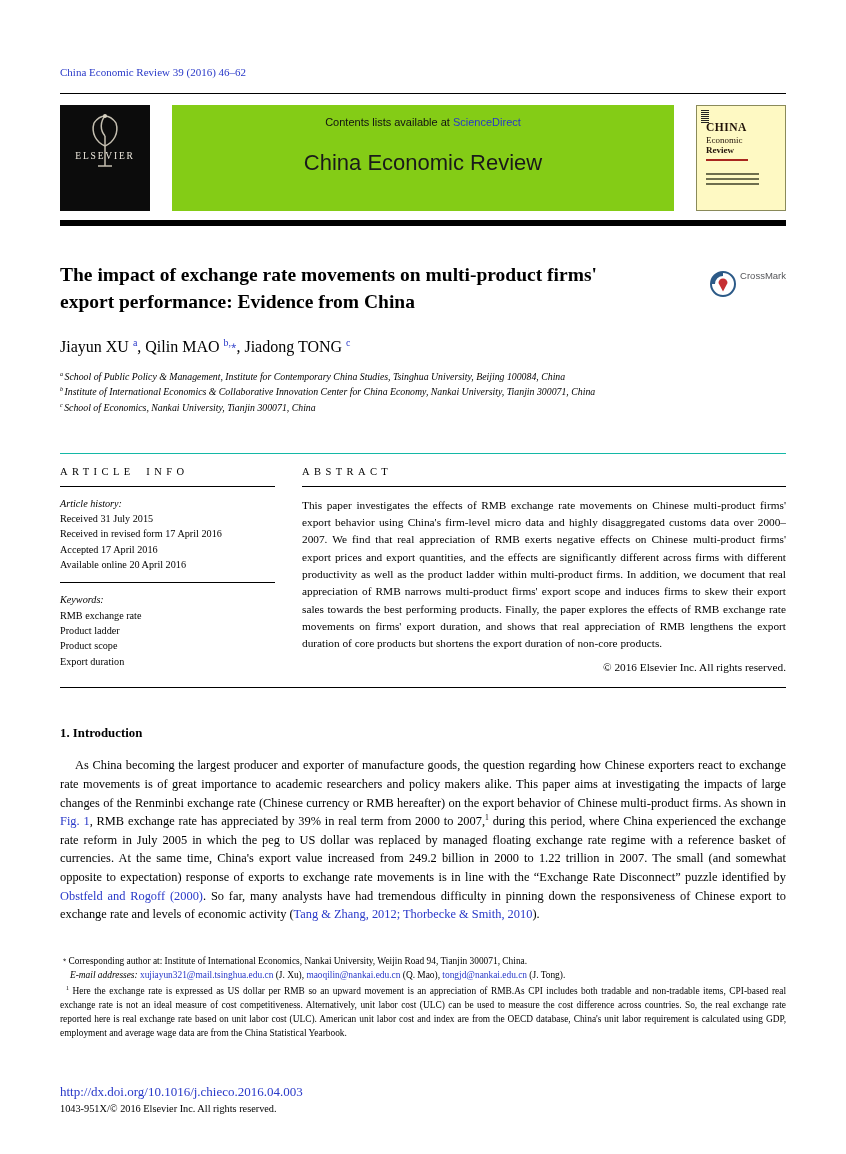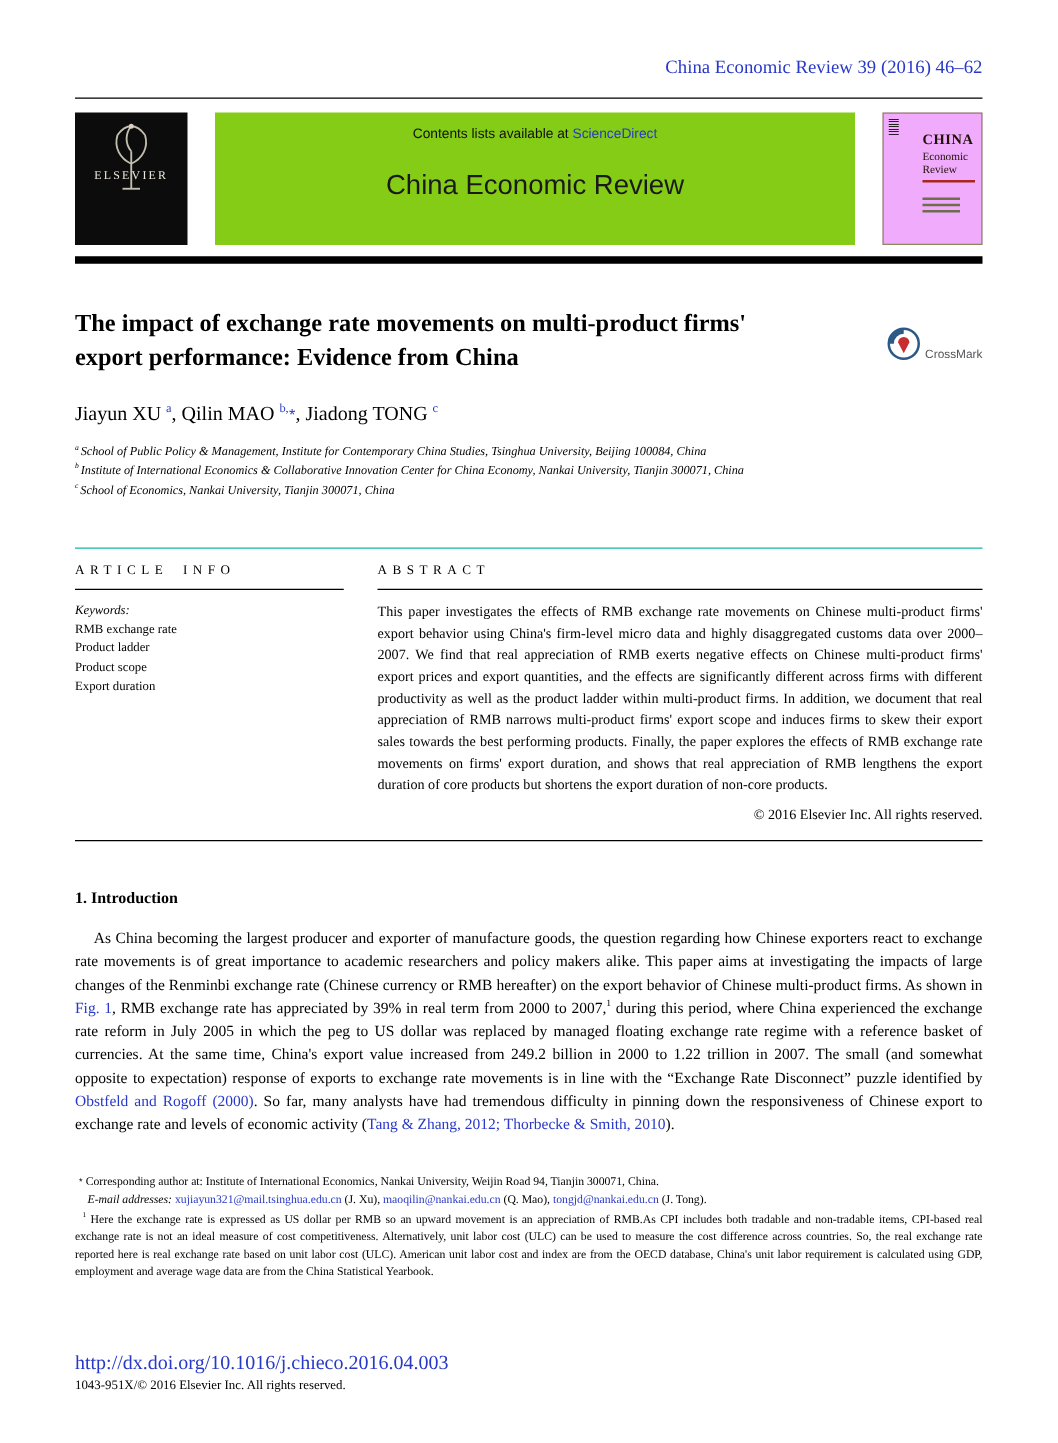--- a/index.html
+++ b/index.html
@@ -2,44 +2,44 @@
 <html><head>
 <meta charset="utf-8">
 <style>
   html,body{margin:0;padding:0}
   body{width:846px;height:1154px;background:#fff;color:#000;font-family:"Liberation Serif",serif;overflow:hidden}
   .page{position:relative;height:100%;padding:0 60px;box-sizing:border-box}
   .lnk{color:#2838c8}
   .it{font-style:italic}
   sup{font-size:0.62em;vertical-align:super;line-height:0}
 
-  .citation{padding-top:46px;text-align:right;font-size:15px}
+  .citation{padding-top:66px;text-align:left;font-size:11px}
   .top-rule{height:1px;background:#000;margin-top:15px}
 
   .banner{display:flex;align-items:stretch;height:106px;margin-top:11px}
   .elsevier-logo{width:90px;flex:none;background:#0c0c0c;position:relative;display:flex;flex-direction:column;justify-content:center;align-items:center;overflow:hidden}
   .elsevier-logo svg{position:absolute;top:3px;left:50%;transform:translateX(-50%)}
   .elsevier-label{position:relative;font-size:9.5px;color:#efeadf;letter-spacing:1.8px;margin-bottom:5px}
   .banner-center{flex:1;background:#84cc16;margin:0 22px;text-align:center;padding-top:11px}
   .contents-line{font-family:"Liberation Sans",sans-serif;font-size:11px;color:#111}
   .journal-title{font-family:"Liberation Sans",sans-serif;font-size:22px;color:#1a1a1a;margin-top:22px}
-  .cover{width:80px;flex:none;background:#f0abfc;border:1px solid #8a8a5a;box-sizing:border-box;position:relative;padding:4px 5px 0 31px;overflow:hidden}
+  .cover{width:90px;flex:none;background:#fef9c3;border:1px solid #8a8a5a;box-sizing:border-box;position:relative;padding:4px 5px 0 9px;overflow:hidden}
   .cover-barcode{position:absolute;top:4px;left:4px;width:8px;height:13px;background:repeating-linear-gradient(#222 0 1px,transparent 1px 2px)}
   .cover-title1{font-size:11.5px;font-weight:bold;color:#201208;letter-spacing:.5px;margin-top:11px}
   .cover-title2{font-size:9px;font-weight:normal;color:#201208;margin-top:2px}
-  .cover-title3{font-size:9px;font-weight:normal;color:#201208}
+  .cover-title3{font-size:9px;font-weight:bold;color:#201208}
   .cover-rule{width:42px;height:2px;background:#a8261e;margin-top:4px}
   .cover-lines{margin-top:12px}
   .cover-lines i{display:block;height:2px;background:#6e6e4e;margin:3px 0;width:72%}
 
   .black-bar{height:6px;background:#000;margin-top:9px}
 
   .title-row{display:flex;justify-content:space-between;margin-top:36px}
   .article-title{font-size:19.5px;font-weight:bold;line-height:1.38;max-width:578px;margin:0}
-  .crossmark{display:flex;align-items:flex-end;gap:3px;margin-top:8px;height:34px;flex:none}
+  .crossmark{display:flex;align-items:flex-start;gap:3px;margin-top:8px;height:34px;flex:none}
   .crossmark-label{font-family:"Liberation Sans",sans-serif;font-size:9.5px;color:#55565a}
 
   .authors{margin-top:22px;font-size:16px}
   .affiliations{margin-top:13px;font-style:italic;font-size:9.8px;line-height:1.6}
 
   .info-block{display:flex;margin-top:37px;border-top:1px solid #14b8a6;border-bottom:1px solid #000}
   .col-left{width:229px;flex:none;padding-right:14px;box-sizing:border-box}
   .col-right{flex:1;padding-left:13px}
   .col-heading{font-size:10.5px;letter-spacing:.42em;word-spacing:.45em;padding:12px 0 9px;border-bottom:1px solid #000}
   .group{padding:9px 0 10px;border-bottom:1px solid #000;font-size:10.2px;line-height:1.5}
@@ -51,21 +51,21 @@
   .section-heading{font-size:12.8px;font-weight:bold;margin:38px 0 0 0}
   .body-para{margin:15px 0 0 0;font-size:12.4px;line-height:1.5;text-align:justify;text-indent:15px}
 
   .footnotes{margin-top:30px;font-size:9.4px;line-height:1.5}
   .fn{margin:0}
   .fn.corresponding{padding-left:3px}
   .fn.emails{padding-left:10px}
   .fn.note1{margin-top:2px;text-align:justify;text-indent:6px}
 
   .footer{position:absolute;left:60px;right:60px;bottom:40px}
-  .doi{font-size:16px}
+  .doi{font-size:13px}
   .issn{font-size:10.3px;margin-top:3px}
 </style>
 </head>
 <body>
 
 <div class="page">
 
   <div class="citation lnk">China Economic Review 39 (2016) 46–62</div>
   <div class="top-rule"></div>
 
@@ -123,20 +123,29 @@
 
   <div class="affiliations">
     <div><sup>a </sup><span>School of Public Policy &amp; Management, Institute for Contemporary China Studies, Tsinghua University, Beijing 100084, China</span></div>
     <div><sup>b </sup><span>Institute of International Economics &amp; Collaborative Innovation Center for China Economy, Nankai University, Tianjin 300071, China</span></div>
     <div><sup>c </sup><span>School of Economics, Nankai University, Tianjin 300071, China</span></div>
   </div>
 
   <div class="info-block">
     <div class="col-left">
       <div class="col-heading">ARTICLE INFO</div>
+      <div class="group">
+        <div class="group-label">Article history:</div>
+        <div>
+            <div class="info-item">Received 31 July 2015</div>
+            <div class="info-item">Received in revised form 17 April 2016</div>
+            <div class="info-item">Accepted 17 April 2016</div>
+            <div class="info-item">Available online 20 April 2016</div>
+          </div>
+      </div>
       <div class="group last">
         <div class="group-label">Keywords:</div>
         <div>
             <div class="info-item">RMB exchange rate</div>
             <div class="info-item">Product ladder</div>
             <div class="info-item">Product scope</div>
             <div class="info-item">Export duration</div>
           </div>
       </div>
     </div>

